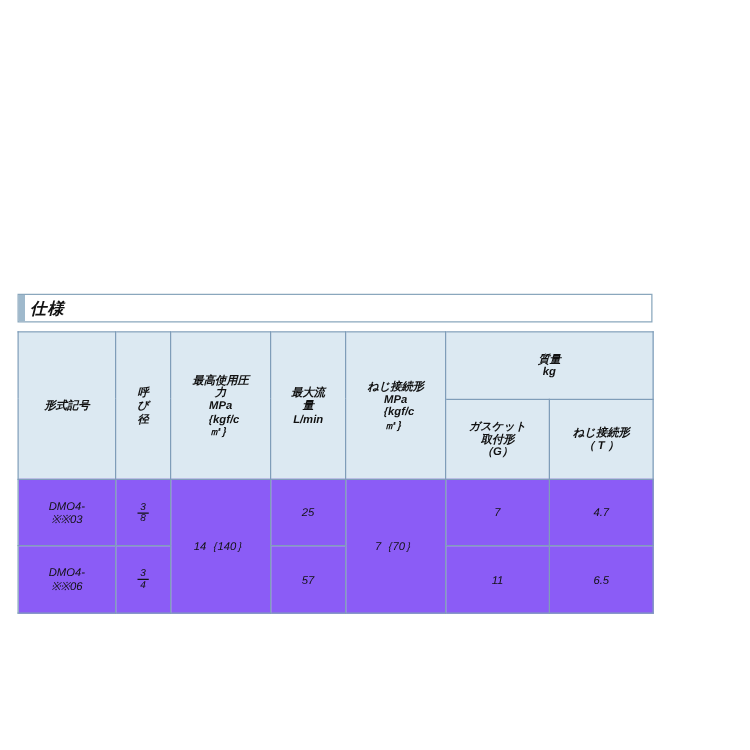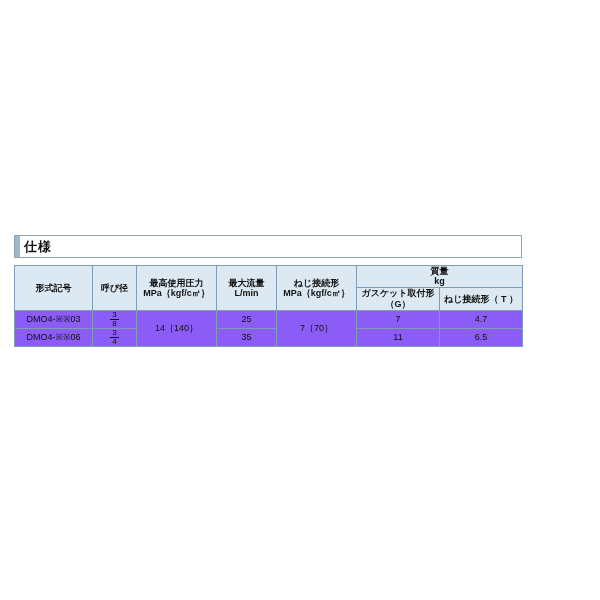--- a/index.html
+++ b/index.html
@@ -14,20 +14,21 @@
     color: #1a1a1a;
     position: relative;
     overflow: hidden;
   }
   .page {
     position: absolute;
     left: 0;
     top: 0;
     width: 480px;
     height: 600px;
+    font-style: italic;
   }
   
   .section-header {
     position: absolute;
     left: 14px;
     top: 235px;
     width: 508px;
     height: 23px;
     border: 1px solid #8aa7bd;
     background: #ffffff;
@@ -60,21 +61,21 @@
     width: 508px;
     border-collapse: collapse;
     table-layout: fixed;
     font-size: 9px;
     color: #111111;
   }
   .spec-table td, .spec-table th {
     border: 1px solid #7f9db9;
     text-align: center;
     vertical-align: middle;
-    padding: 0;
+    padding: 16px;
     font-weight: normal;
     line-height: 1.15;
   }
   .spec-table thead td, .spec-table thead th {
     background: #dce9f2;
     font-size: 9px;
     font-weight: bold;
   }
   .hdr-tall {
     height: 42px;
@@ -178,20 +179,20 @@
         <td>4.7</td>
       </tr>
       <tr class="body-row">
         <td class="model-cell">DMO4-※※06</td>
         <td>
           <span class="frac">
             <span class="num">3</span>
             <span class="den">4</span>
           </span>
         </td>
-        <td>35</td>
+        <td>57</td>
         <td>11</td>
         <td>6.5</td>
       </tr>
     </tbody>
   </table>
 
 </div>
 
 </body></html>

